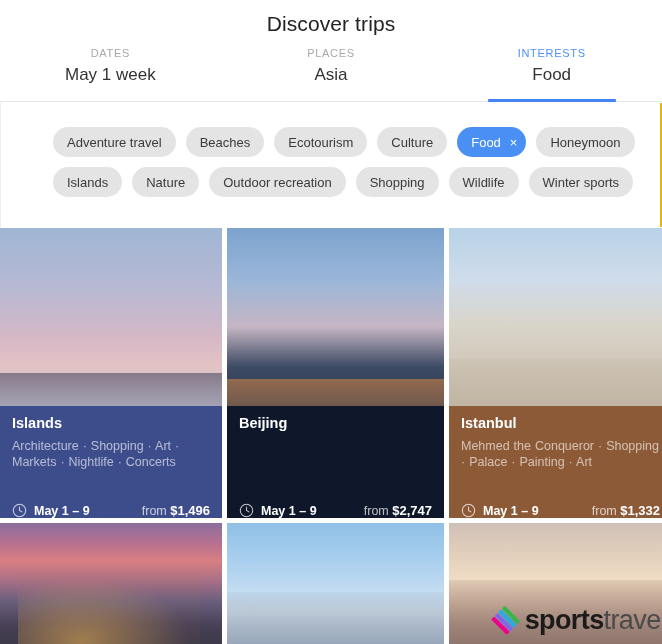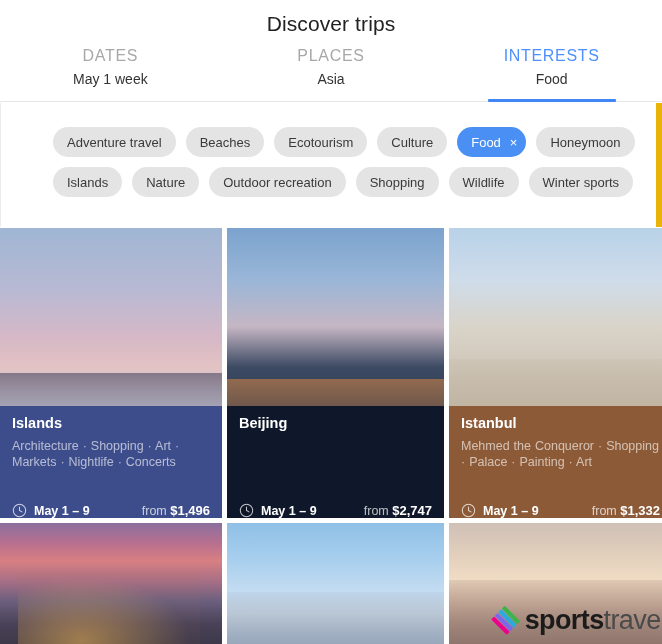--- a/index.html
+++ b/index.html
@@ -45,30 +45,30 @@
   }
   .tab {
     position: relative;
     flex: 1 1 0;
     text-align: center;
     cursor: pointer;
     padding-top: 3px;
   }
   .tab-label {
     display: block;
-    font-size: 16px;
+    font-size: 11px;
     letter-spacing: 0.7px;
     color: #a8a8a8;
     font-weight: 400;
   }
   .tab.active .tab-label { color: #4d90fe; }
   .tab-value {
     display: block;
     margin-top: 6px;
-    font-size: 14px;
+    font-size: 17px;
     color: #333333;
   }
   .tab-underline {
     position: absolute;
     left: 50%;
     transform: translateX(-50%);
     bottom: 0;
     width: 128px;
     height: 3px;
     background: #4285f4;
@@ -77,21 +77,21 @@
   }
   .tab.active .tab-underline { display: block; }
 
   
   .chips-panel {
     position: absolute;
     left: 0; top: 103px;
     width: 662px; height: 124px;
     background: #ffffff;
     border-left: 1px solid #ececec;
-    border-right: 6px solid #eab308;
+    border-right: 2px solid #eab308;
     padding: 24px 0 0 52px;
   }
   .chip-row {
     display: flex;
     flex-wrap: nowrap;
     gap: 10px;
     margin-bottom: 10px;
   }
   .chip {
     display: inline-flex;

